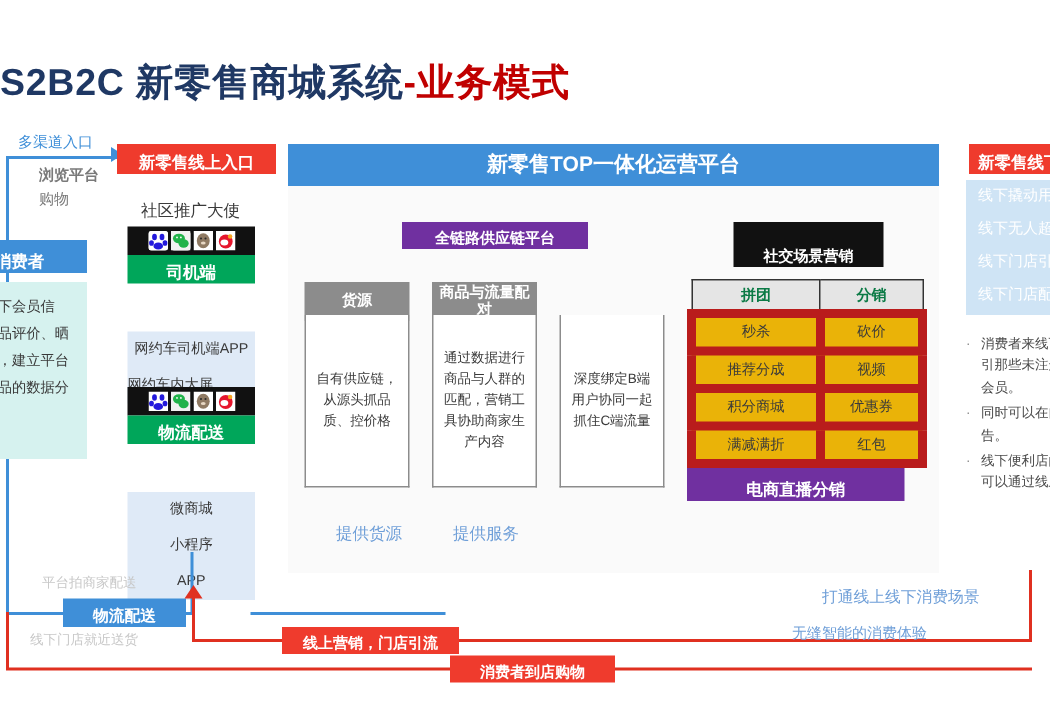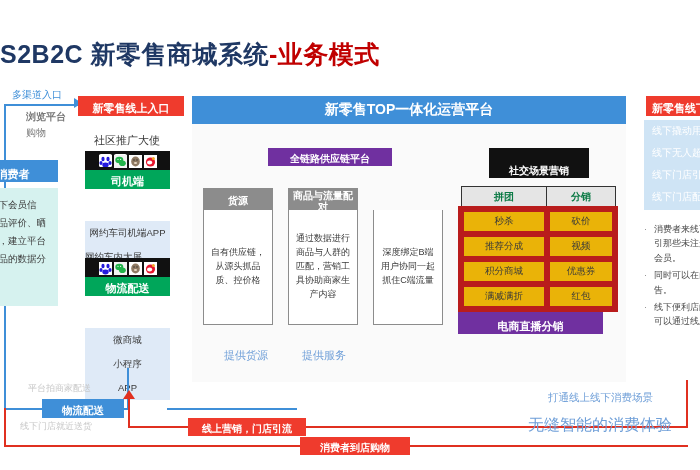--- a/index.html
+++ b/index.html
@@ -347,15 +347,15 @@
     <span>线上营销，门店引流</span>
   </div>
 
   <div class="ln ln-red" style="left:4px;top:445px;width:684px;height:2px;"></div>
   <div class="ln ln-red" style="left:4px;top:408px;width:2px;height:38px;"></div>
   <div class="abs pill pill-red" style="left:300px;top:437px;width:110px;height:18px;font-size:10px;">
     <span>消费者到店购物</span>
   </div>
 
   <div class="abs lbl-blue" style="left:528px;top:391px;font-size:10.5px;margin-left:20px;">打通线上线下消费场景</div>
-  <div class="abs lbl-blue" style="left:528px;top:415px;font-size:16px;">无缝智能的消费体验</div>
+  <div class="abs lbl-blue" style="left:528px;top:415px;font-size:10px;">无缝智能的消费体验</div>
 
 </div>
 
 </body></html>

